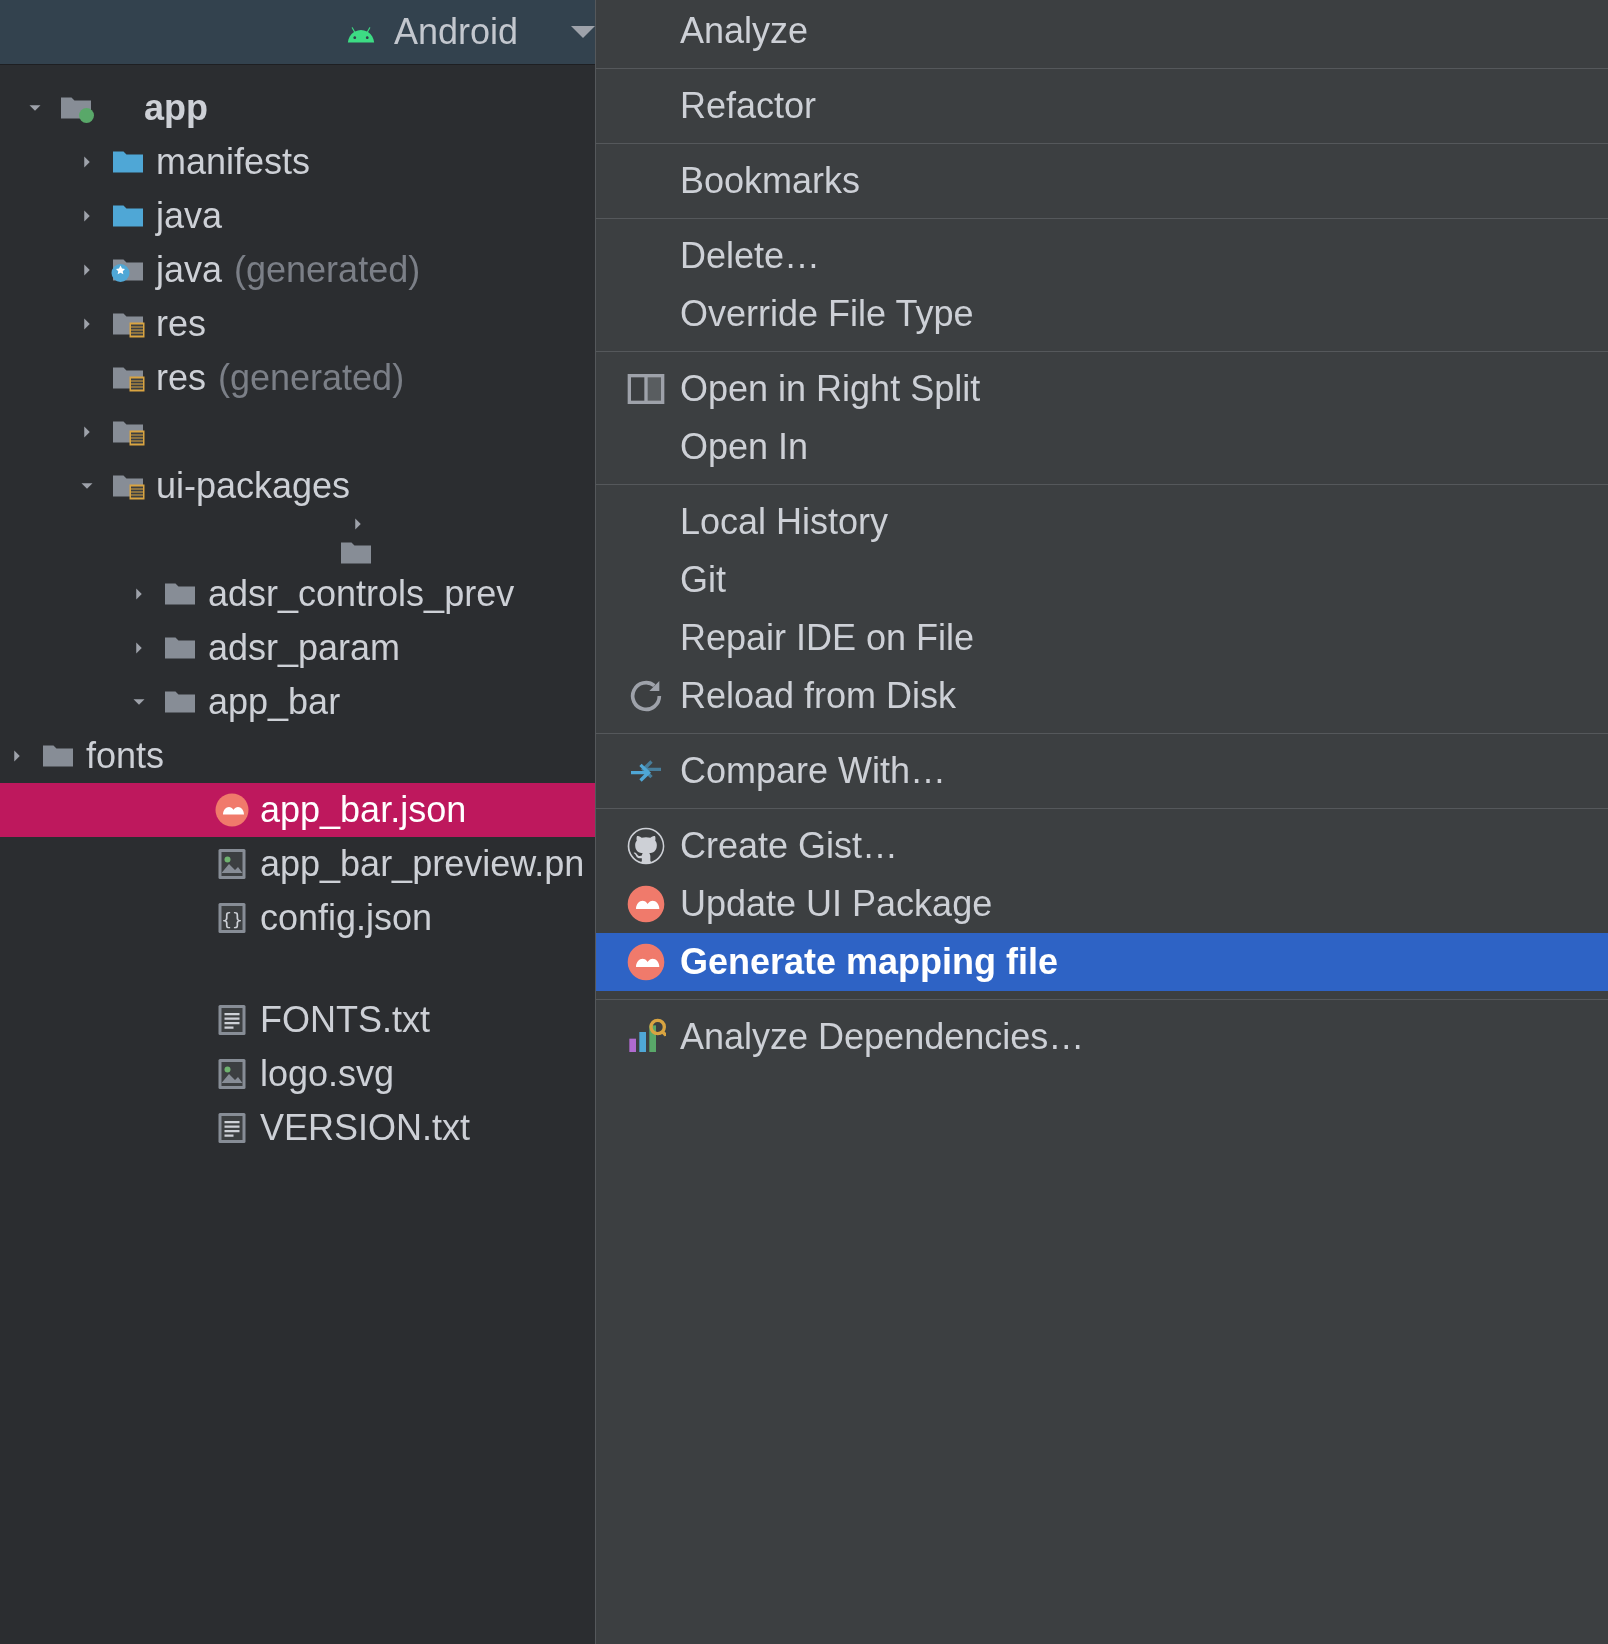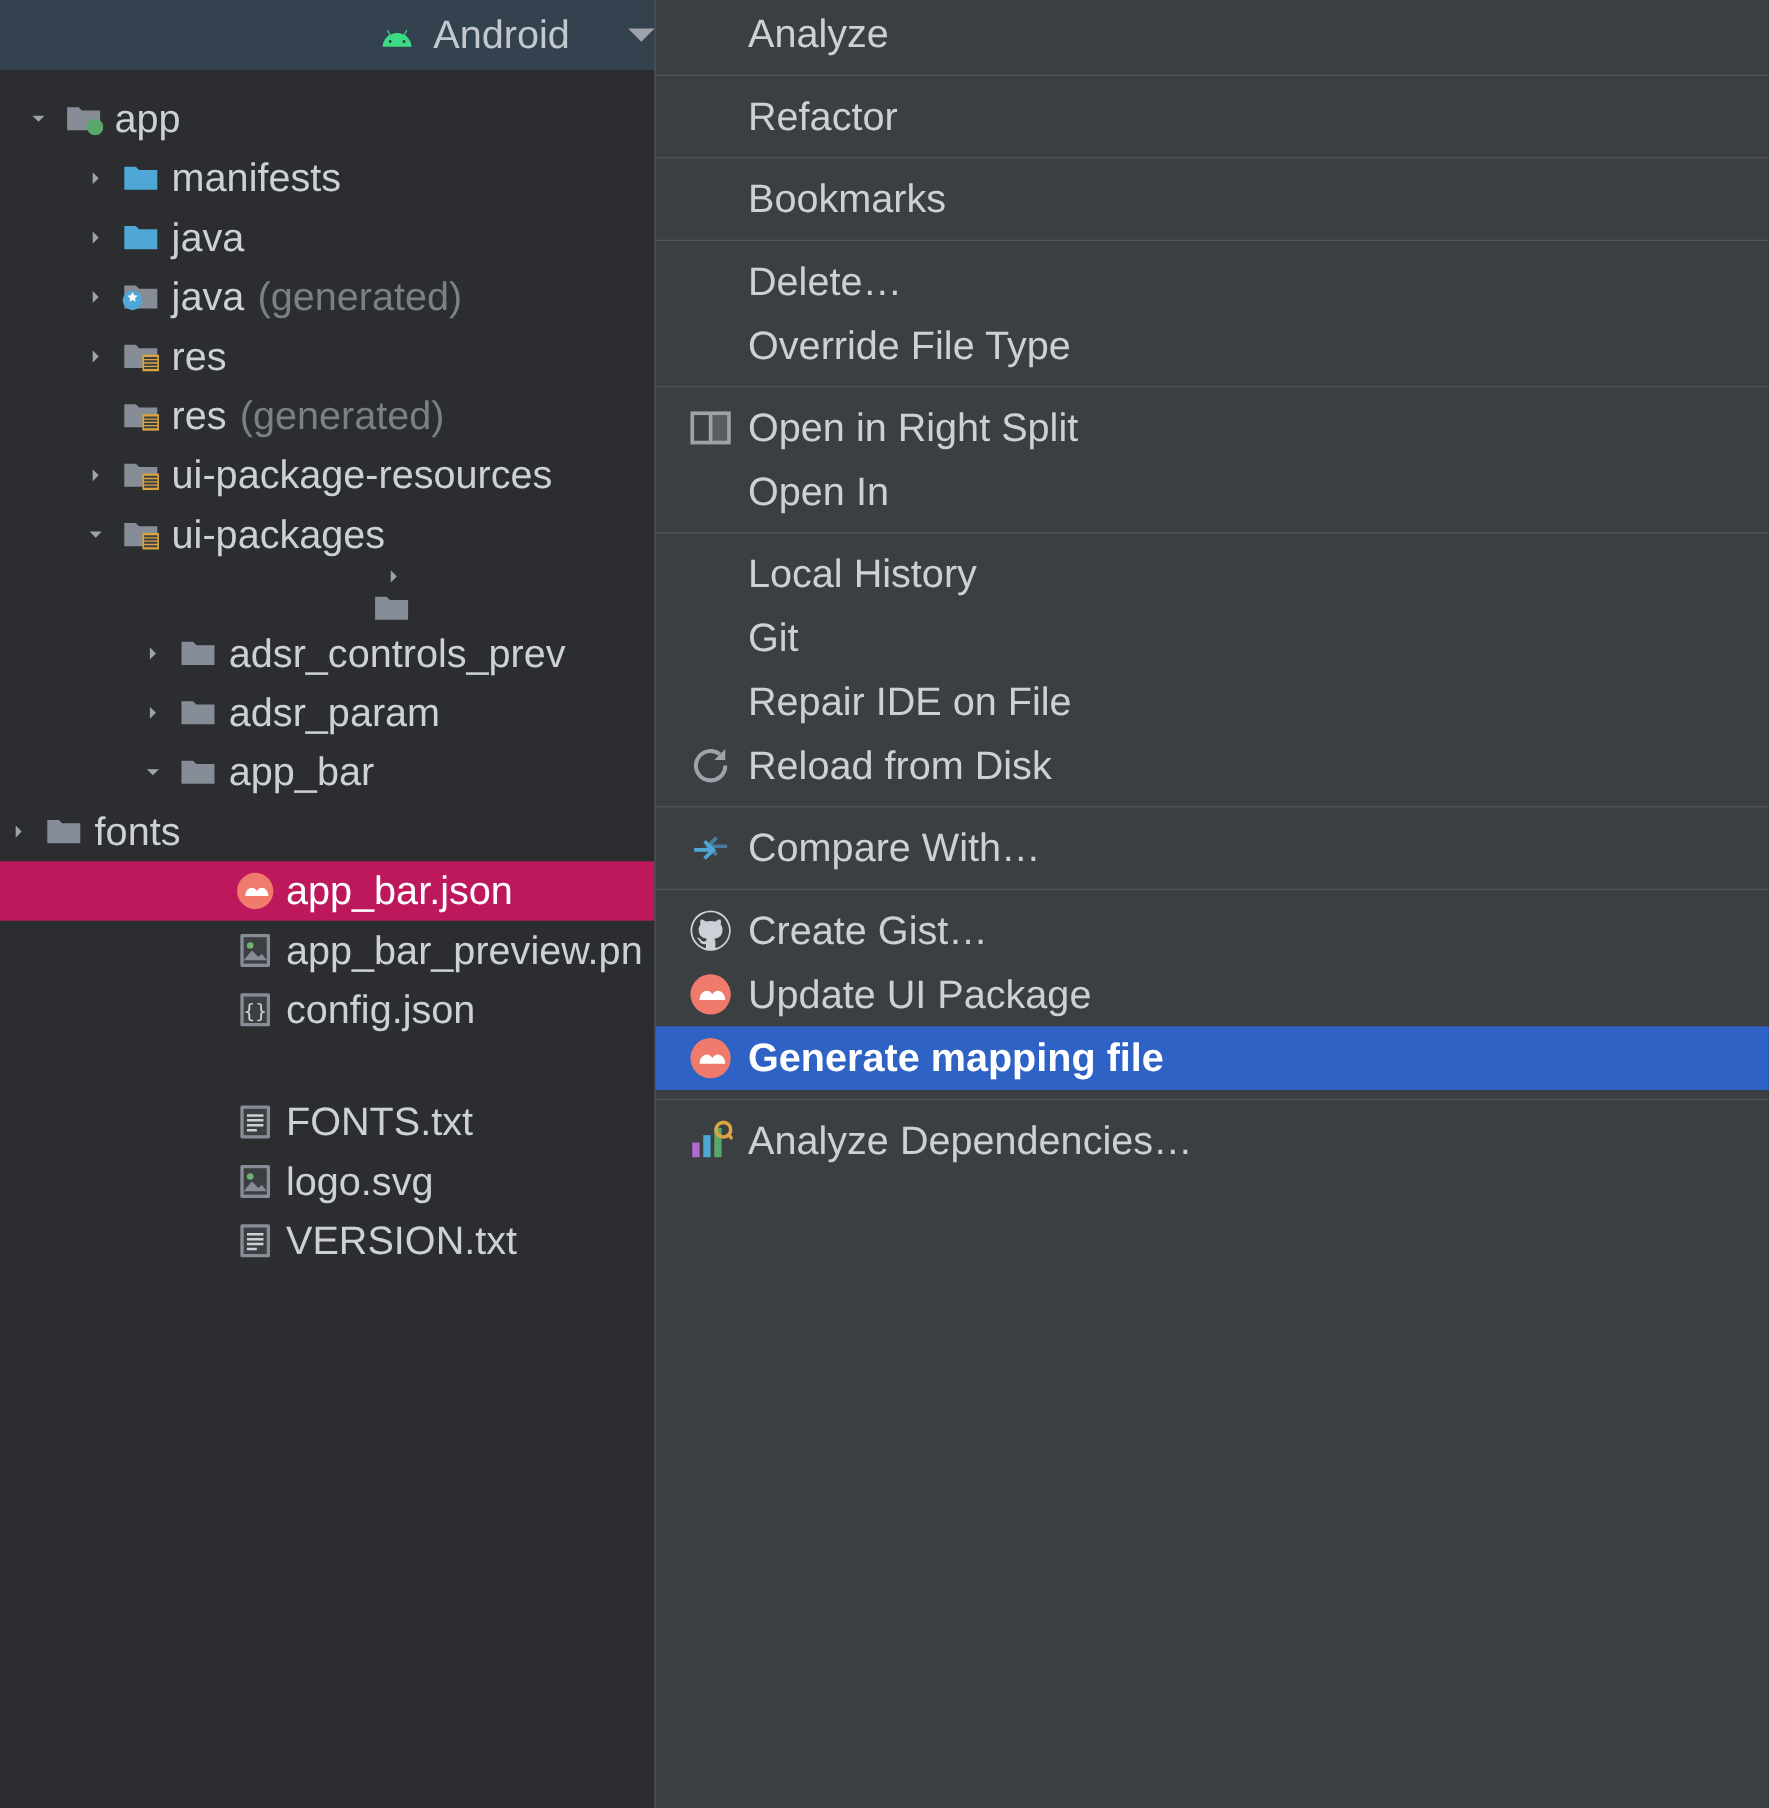--- a/index.html
+++ b/index.html
@@ -65,21 +65,21 @@
   }
   .tree-row.selected {
     background: #be185d;
     color: #ffffff;
   }
   .tree-row .label {
     color: #cdd0d6;
     font-size: 36px;
   }
   .tree-row.selected .label { color: #ffffff; }
-  .tree-row .label.bold { font-weight: 400; }
+  .tree-row .label.bold { font-weight: 700; margin-left: 40px; }
   .chev {
     width: 34px;
     height: 34px;
     display: flex;
     align-items: center;
     justify-content: center;
   }
   .chev svg { width: 22px; height: 22px; }
   .chev.none { visibility: hidden; }
   .icon {
@@ -249,21 +249,20 @@
               <path fill="#9ea2aa" d="M9 6l6 6-6 6z"></path>
             </svg>
           </span>
           <span class="icon">
             <svg viewBox="0 0 24 24">
               <path fill="#878d96" d="M2 5h7l2 2h11v12H2z"></path>
               <rect x="13" y="11" width="10" height="10" fill="#d9a441"></rect>
               <path stroke="#3c3f41" stroke-width="1.2" d="M14 13h8M14 15h8M14 17h8M14 19h8"></path>
             </svg>
           </span>
-          <span class="label">ui-package-resources</span>
         </div>
         <div class="tree-row" style="padding-left: 70px;">
           <span class="chev ">
             <svg viewBox="0 0 24 24">
               <path fill="#9ea2aa" d="M6 9l6 6 6-6z"></path>
             </svg>
           </span>
           <span class="icon">
             <svg viewBox="0 0 24 24">
               <path fill="#878d96" d="M2 5h7l2 2h11v12H2z"></path>

